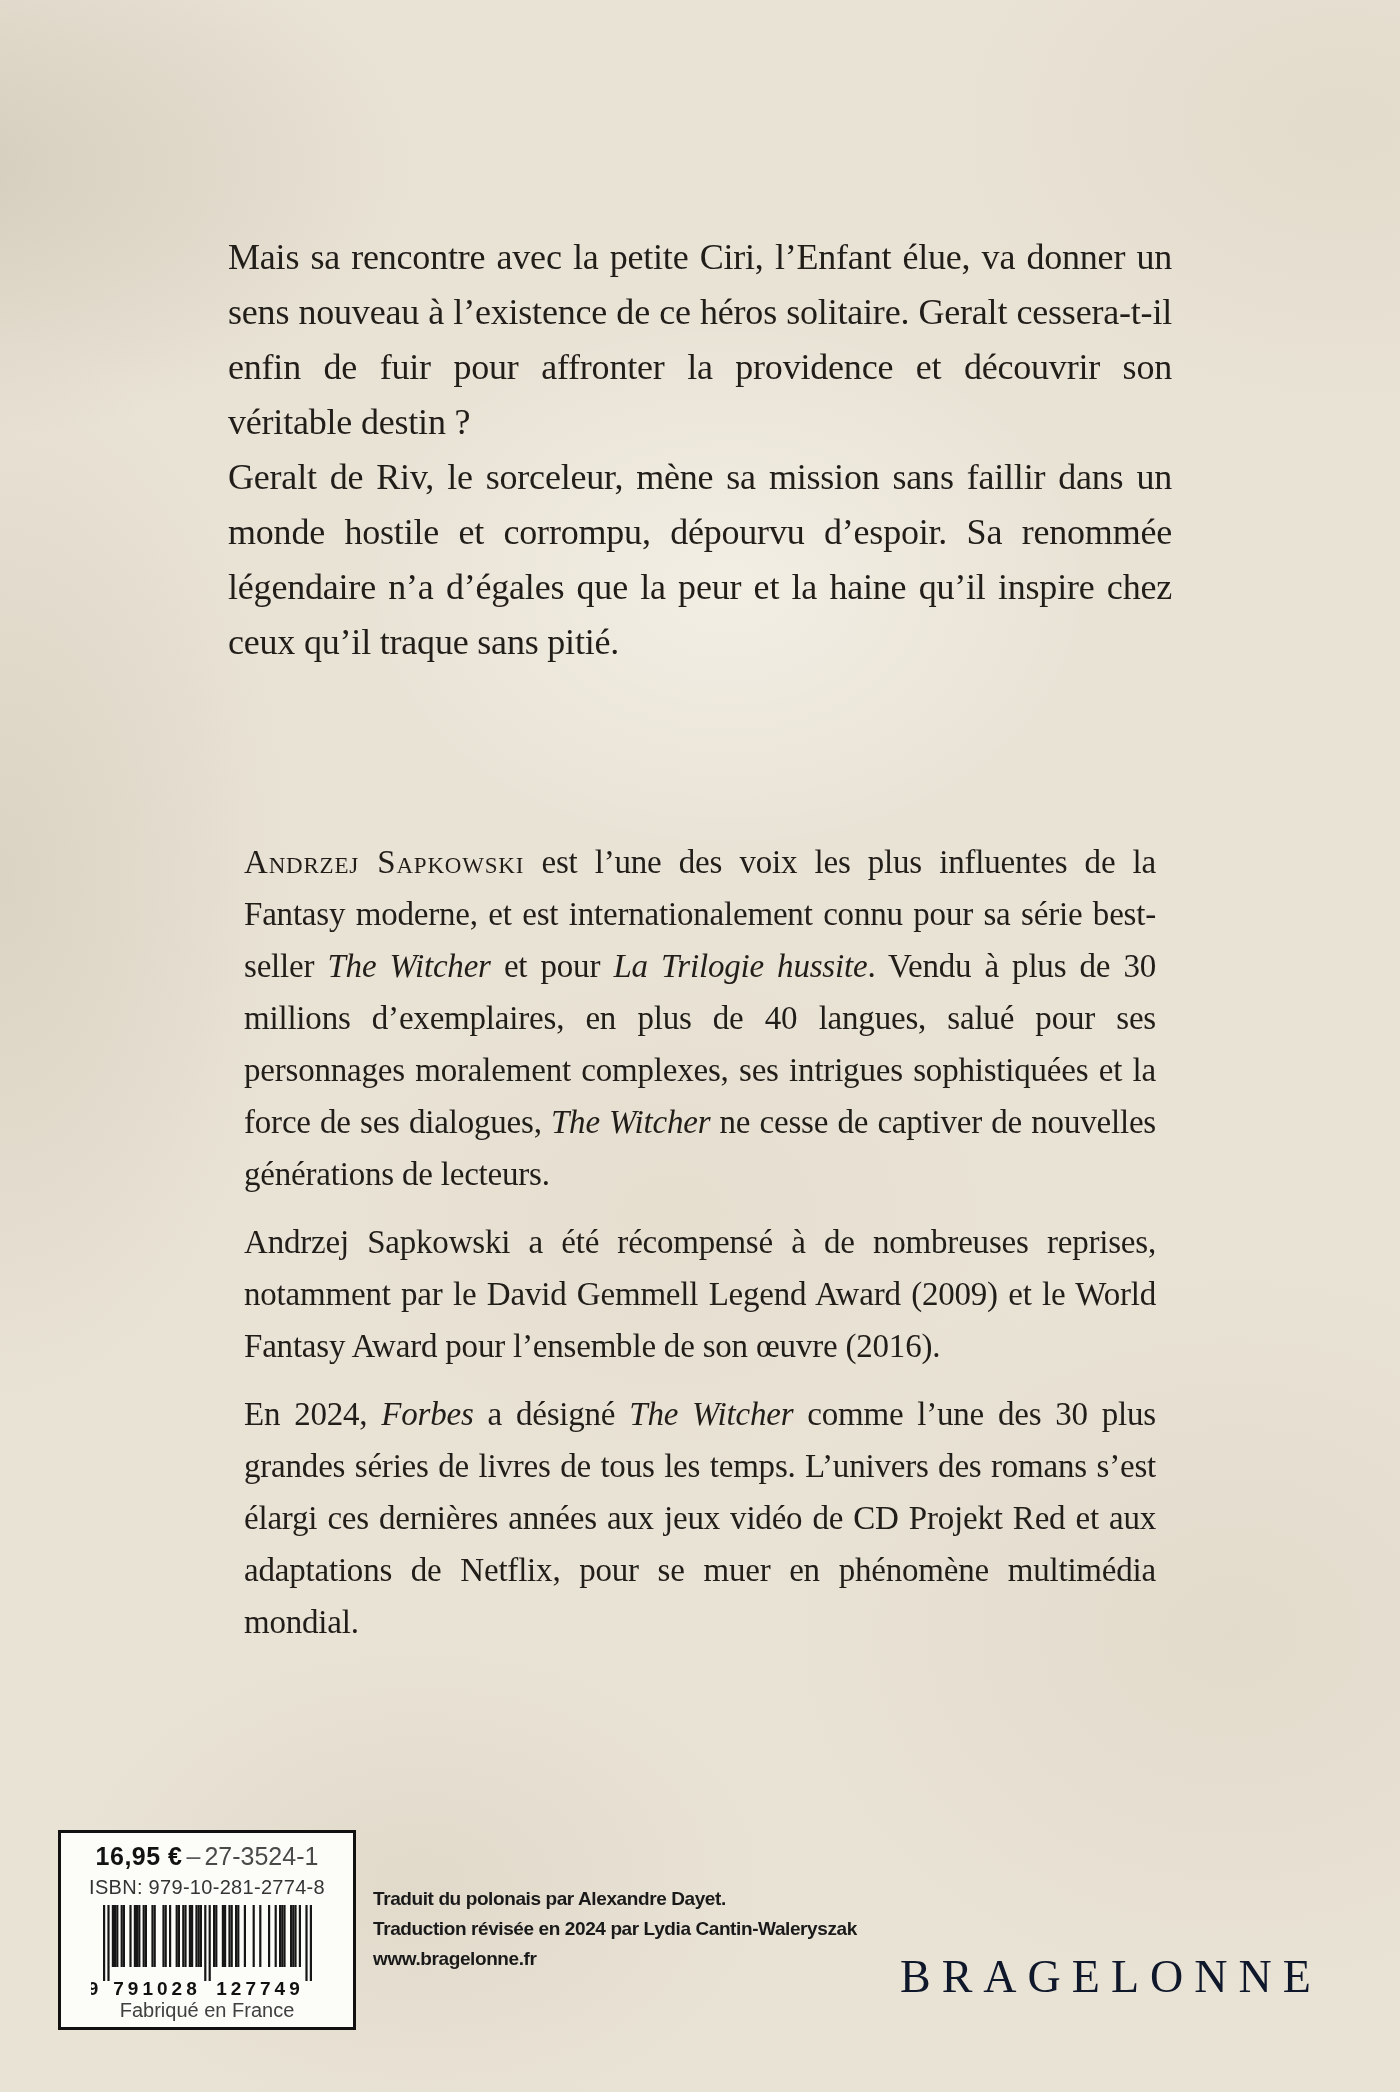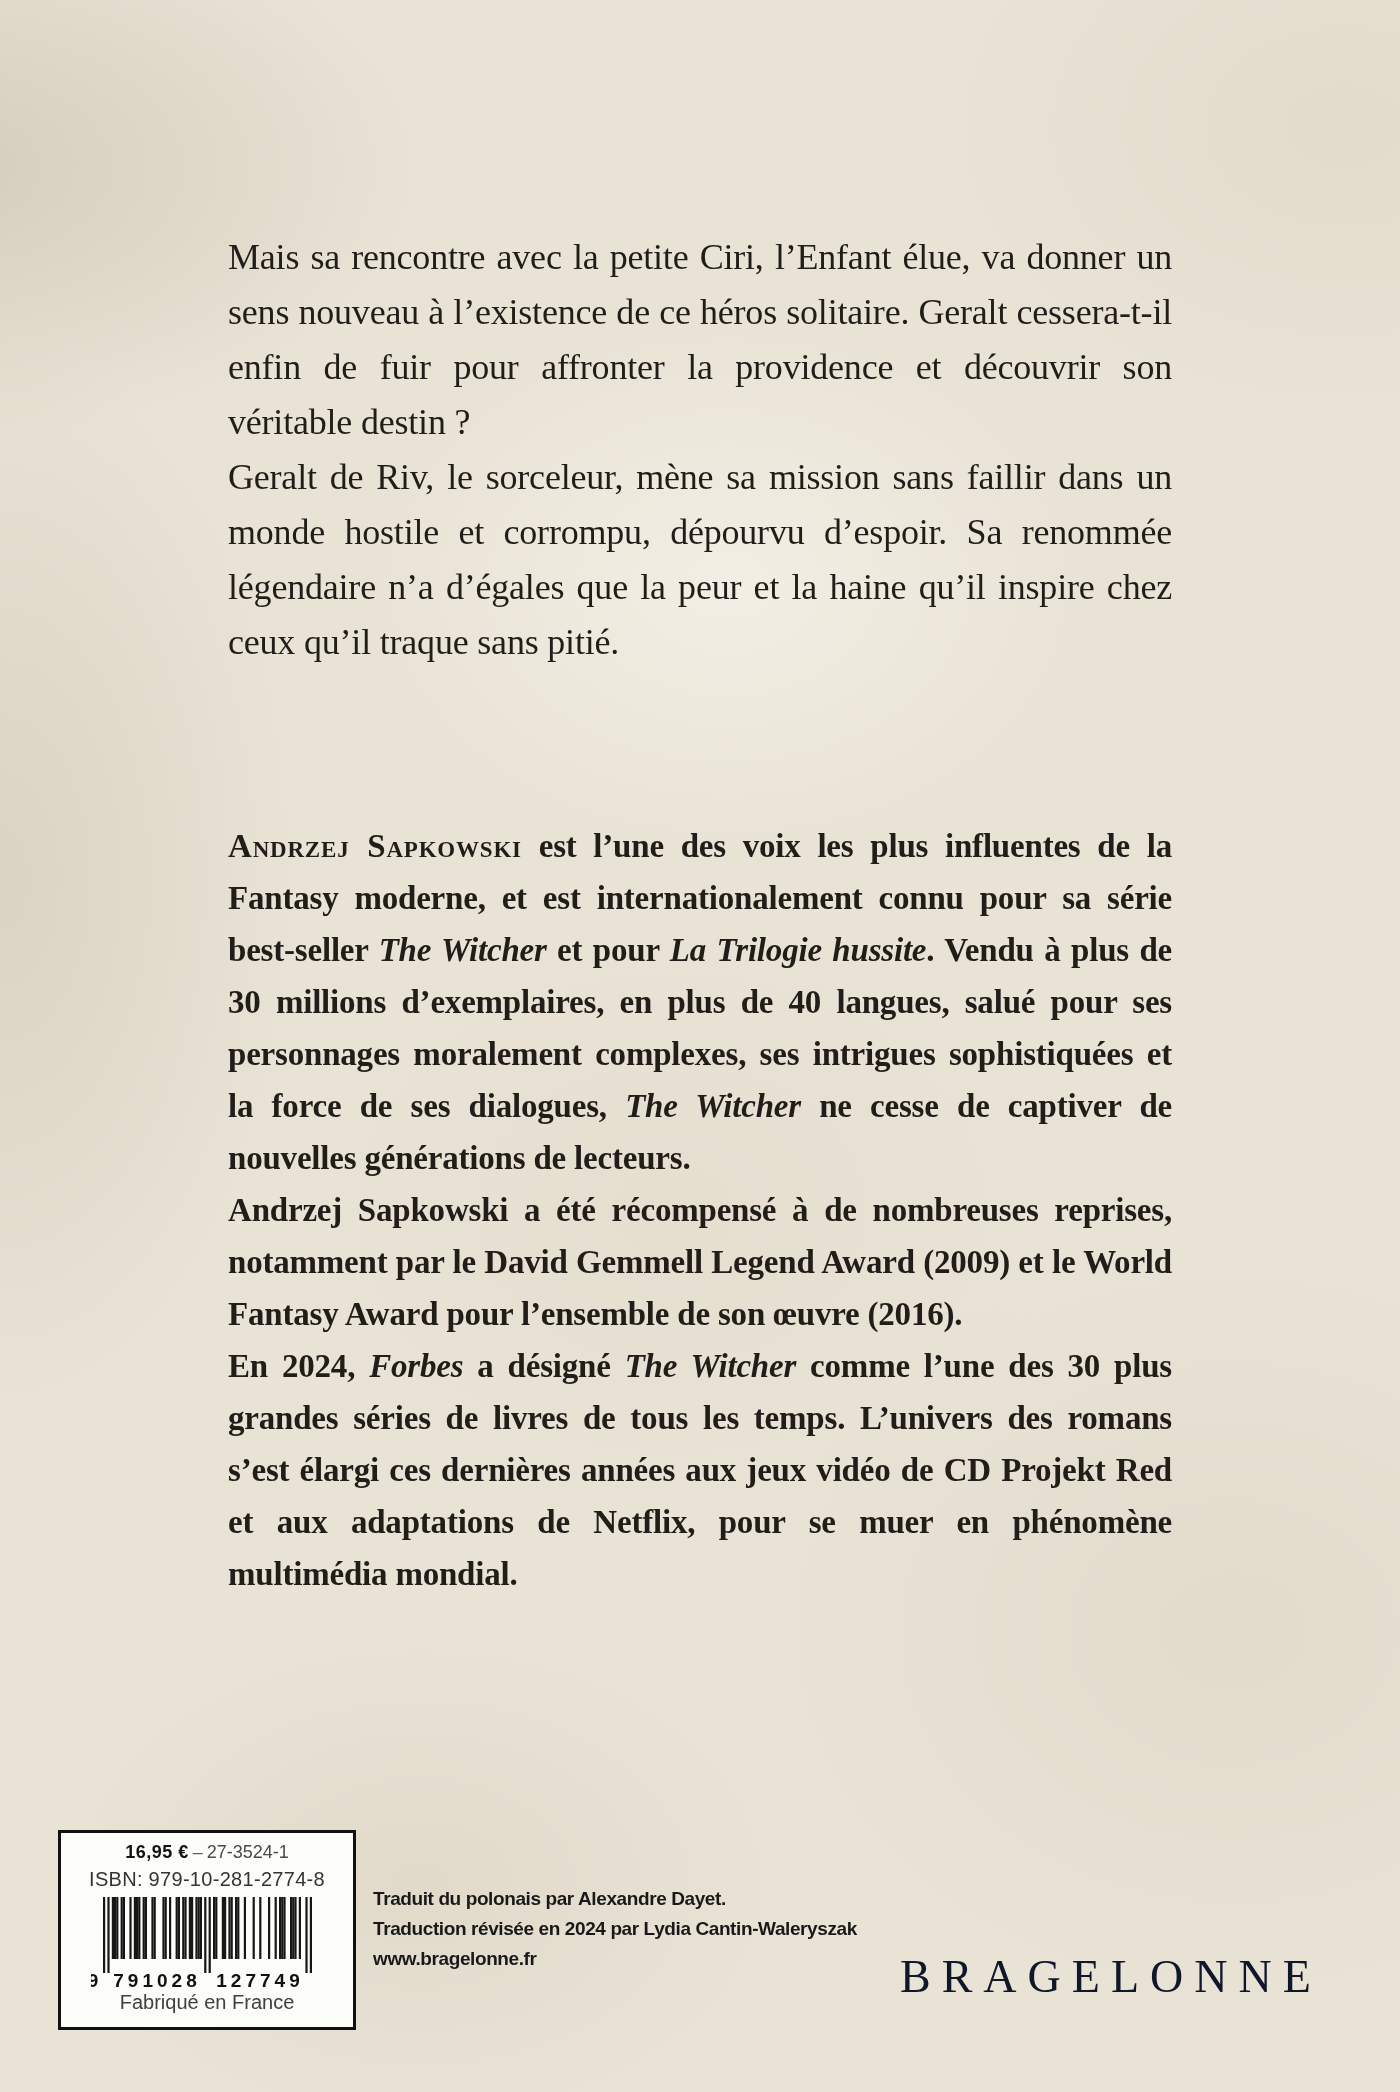--- a/index.html
+++ b/index.html
@@ -22,30 +22,30 @@
     position:absolute;left:228px;top:230px;width:944px;
     font-size:36px;line-height:55px;text-align:justify;
     letter-spacing:-0.2px;
   }
   .synopsis p{margin:0;}
   .bio{
     position:absolute;left:228px;top:820px;width:944px;
     font-size:33px;line-height:52px;text-align:justify;
     letter-spacing:-0.2px;
   }
-  .bio p{margin:0;font-weight:bold;}
+  .bio p{margin:16px;}
   .smallcaps{font-variant:small-caps;letter-spacing:0.8px;}
   .it{font-style:italic;}
 
   .price-box{
     position:absolute;left:58px;top:1830px;width:298px;height:200px;
     background:#fcfcf9;border:3px solid #111;box-sizing:border-box;
     font-family:"Liberation Sans",sans-serif;text-align:center;
   }
-  .price-row{margin-top:9px;font-size:18px;color:#4a4a4a;white-space:nowrap;}
+  .price-row{margin-top:9px;font-size:25px;color:#4a4a4a;white-space:nowrap;}
   .price-value{font-weight:bold;color:#121212;letter-spacing:0.5px;}
   .price-sep{padding:0 4px;color:#5a5a5a;}
   .price-code{color:#4a4a4a;}
   .isbn-row{margin-top:5px;font-size:20px;color:#343434;letter-spacing:0.3px;}
   .barcode-wrap{margin-top:6px;}
   .barcode-wrap svg{display:block;margin:0 auto;}
   .barcode-wrap text{
     font-family:"Liberation Sans",sans-serif;font-weight:bold;font-size:19px;fill:#111;
     letter-spacing:4px;
   }

